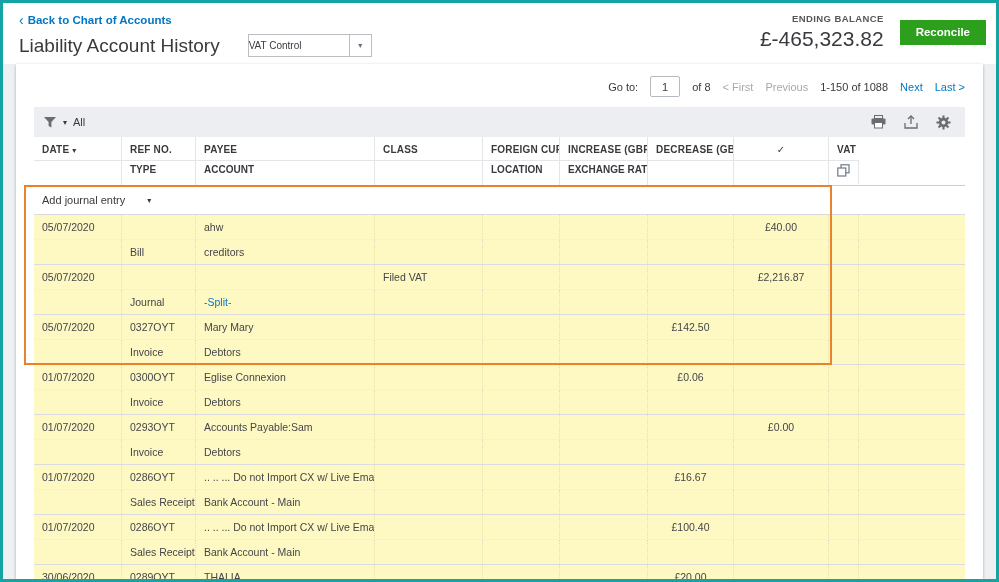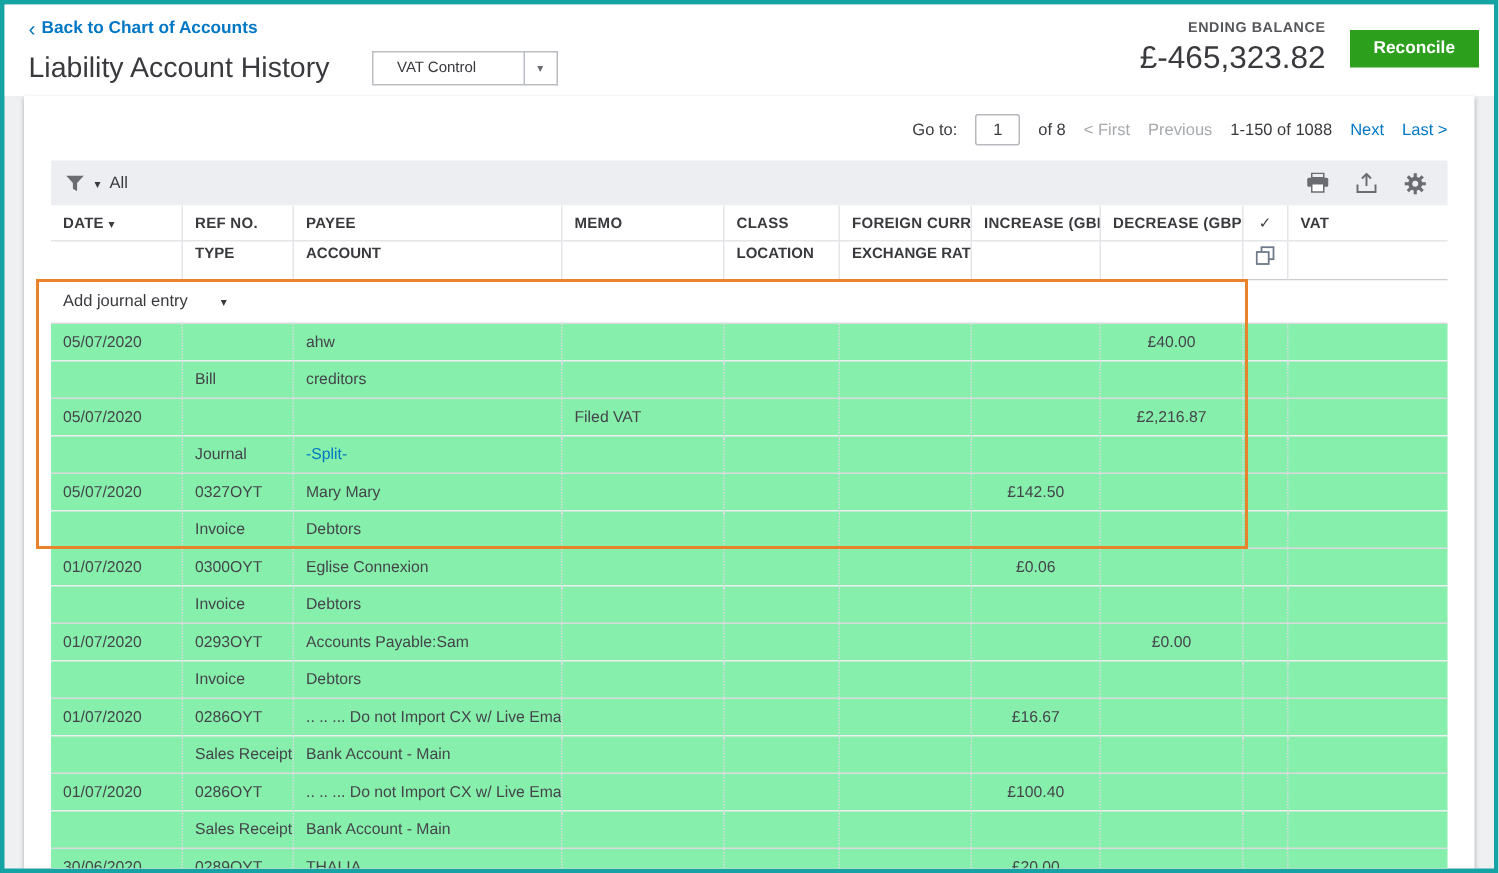--- a/index.html
+++ b/index.html
@@ -18,21 +18,21 @@
     background: #fff;
     padding: 8px 10px 7px 16px;
     display: flex; justify-content: space-between; align-items: flex-start;
     flex: 0 0 auto;
   }
   .back-link { color: #0077C5; font-size: 11.5px; font-weight: 700; text-decoration: none; display: inline-flex; align-items: center; gap: 4px; cursor: pointer; }
   .back-link .chev { font-size: 14px; line-height: 10px; font-weight: 400; }
   .title-row { display: flex; align-items: center; gap: 28px; margin-top: 5px; }
   .page-title { font-size: 19px; font-weight: 400; color: #393A3D; }
   .account-select { display: flex; align-items: stretch; height: 23px; }
-  .select-box { border: 1px solid #babdc2; background: #fff; font-size: 10px; color: #393A3D; min-width: 102px; display: flex; align-items: center; padding: 0 16px; cursor: pointer; }
+  .select-box { border: 1px solid #babdc2; background: #fff; font-size: 10px; color: #393A3D; min-width: 102px; display: flex; align-items: center; padding: 0 0; cursor: pointer; }
   .select-btn { border: 1px solid #babdc2; border-left: none; width: 22px; background: #fff; color: #6B6C72; font-size: 8px; display: flex; align-items: center; justify-content: center; cursor: pointer; }
   .topbar-right { display: flex; align-items: center; gap: 16px; padding-top: 2px; }
   .balance-block { text-align: right; }
   .balance-label { font-size: 9.5px; font-weight: 700; letter-spacing: .4px; color: #56575A; }
   .balance-value { font-size: 21px; color: #393A3D; margin-top: 3px; }
   .reconcile-btn { background: #2CA01C; color: #fff; border: none; border-radius: 0; height: 25px; padding: 0 16px; font-size: 11.5px; font-weight: 700; font-family: inherit; cursor: pointer; }
 
   
   .card { flex: 1 1 auto; margin: 0 13px; background: #fff; box-shadow: 0 1px 3px rgba(0,0,0,.28); overflow: hidden; }
 
@@ -54,21 +54,21 @@
   .grid { display: grid; grid-template-columns: 88px 74px 179px 108px 77px 88px 86px 95px 30px minmax(0,1fr); }
   .hcell { padding: 7px 8px 5px; font-size: 10px; font-weight: 700; color: #393A3D; border-right: 1px solid #E3E5E8; border-bottom: 1px solid #E3E5E8; white-space: nowrap; overflow: hidden; letter-spacing: .2px; }
   .h2cell { padding: 3px 8px 6px; font-size: 10px; font-weight: 700; color: #393A3D; border-right: 1px solid #E3E5E8; border-bottom: 1px solid #C9CCD1; white-space: nowrap; overflow: hidden; }
   .sort-caret { font-size: 8px; margin-left: 3px; color: #393A3D; }
   .chk { text-align: center; padding-left: 2px; padding-right: 2px; }
   .last { border-right: none !important; }
 
   .cell { padding: 6px 8px 5px; font-size: 10.5px; line-height: 13px; color: #44454A; border-right: 1px dotted #D9DBDE; white-space: nowrap; overflow: hidden; }
   .num { text-align: center; }
   .line1 .cell { border-bottom: 1px solid #EEEFF1; }
-  .txn { border-bottom: 1px solid #D9DBDE; cursor: pointer; background: #86efac; }
+  .txn { border-bottom: 1px solid #D9DBDE; cursor: pointer; background: #fef9c3; }
   .link { color: #0077C5; }
 
   .add-row { display: flex; align-items: center; gap: 22px; padding: 8px; font-size: 11px; color: #393A3D; border-bottom: 1px solid #D9DBDE; background: #fff; cursor: pointer; }
   .add-caret { font-size: 8px; color: #393A3D; }
 
   .orange-group { position: relative; }
   .orange-box { position: absolute; left: -10px; top: -1px; width: 808px; height: calc(100% + 1px); border: 2px solid #E8822D; pointer-events: none; z-index: 5; }
 </style>
 </head>
 <body>
@@ -150,21 +150,20 @@
     </div>
 
     <div class="table">
 
       <div class="grid">
         <div class="hcell">
           <span>DATE</span><span class="sort-caret">▾</span>
         </div>
         <div class="hcell">REF NO.</div>
         <div class="hcell">PAYEE</div>
-        <div class="hcell">MEMO</div>
         <div class="hcell">CLASS</div>
         <div class="hcell">FOREIGN CURRENC</div>
         <div class="hcell">INCREASE (GBP)</div>
         <div class="hcell">DECREASE (GBP)</div>
         <div class="hcell chk">✓</div>
         <div class="hcell last">VAT</div>
       </div>
 
       <div class="grid">
         <div class="h2cell"></div>

